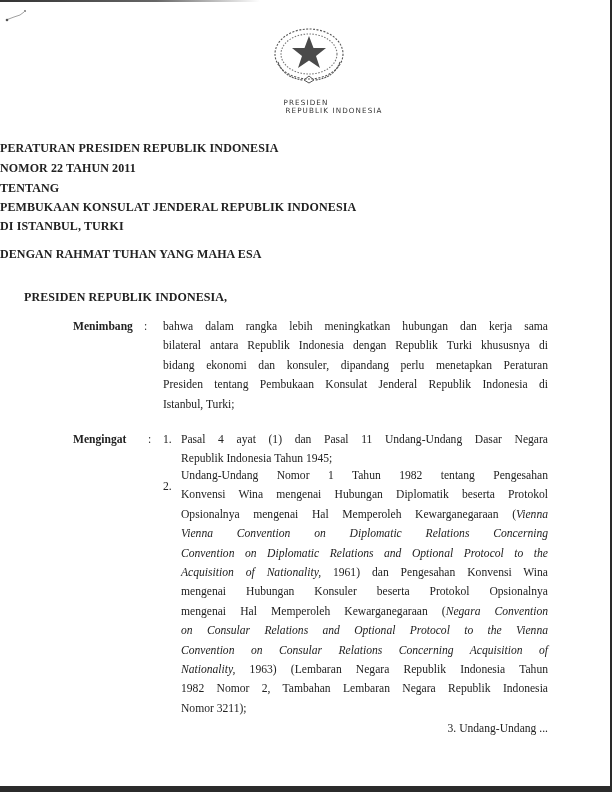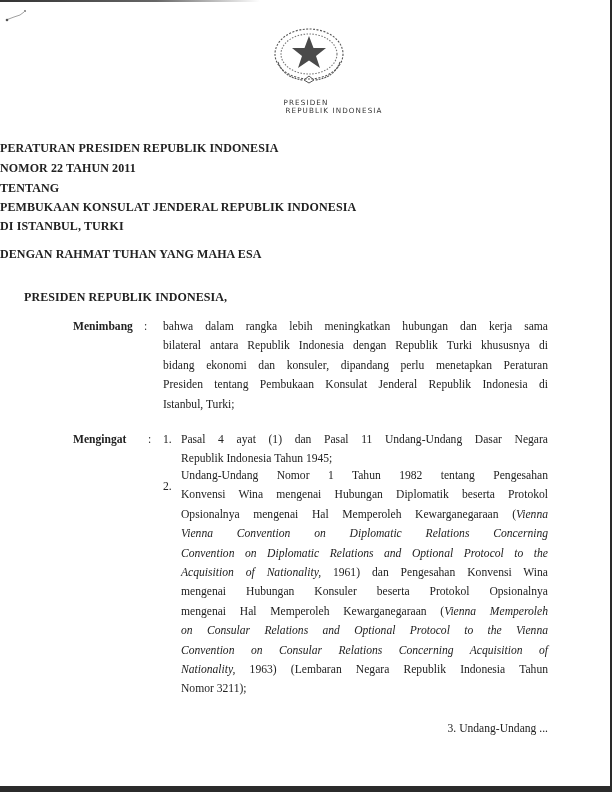--- a/index.html
+++ b/index.html
@@ -114,20 +114,21 @@
 
 <div class="num" style="left:163px; top:480px;">2.</div>
 <div class="para" style="left:181px; top:466px; width:367px;">
   <span class="line">Undang-Undang Nomor 1 Tahun 1982 tentang Pengesahan</span>
   <span class="line">Konvensi Wina mengenai Hubungan Diplomatik beserta Protokol</span>
   <span class="line"><span>Opsionalnya mengenai Hal Memperoleh Kewarganegaraan (</span><span class="it">Vienna</span></span>
   <span class="line it">Vienna Convention on Diplomatic Relations Concerning</span>
   <span class="line it">Convention on Diplomatic Relations and Optional Protocol to the</span>
   <span class="line"><span class="it">Acquisition of Nationality,</span><span> 1961) dan Pengesahan Konvensi Wina</span></span>
   <span class="line">mengenai Hubungan Konsuler beserta Protokol Opsionalnya</span>
-  <span class="line"><span>mengenai Hal Memperoleh Kewarganegaraan (</span><span class="it">Vienna Memperoleh</span></span>
+  <span class="line"><span>mengenai Hal Memperoleh Kewarganegaraan (</span><span class="it">Negara Convention</span></span>
   <span class="line it">on Consular Relations and Optional Protocol to the Vienna</span>
   <span class="line it">Convention on Consular Relations Concerning Acquisition of</span>
   <span class="line"><span class="it">Nationality,</span><span> 1963) (Lembaran Negara Republik Indonesia Tahun</span></span>
+  <span class="line">1982 Nomor 2, Tambahan Lembaran Negara Republik Indonesia</span>
   <span class="line last">Nomor 3211);</span>
 </div>
 
 <div class="footer-next">3. Undang-Undang ...</div>
 
 </body></html>

